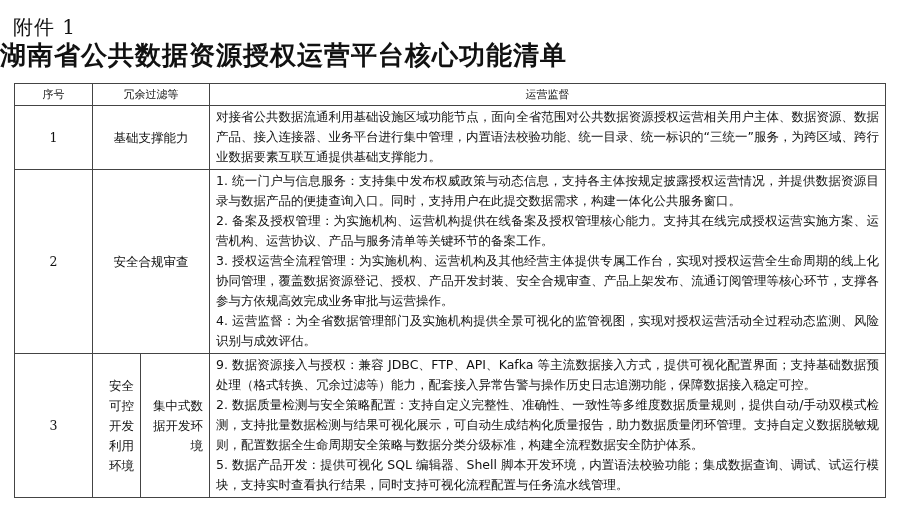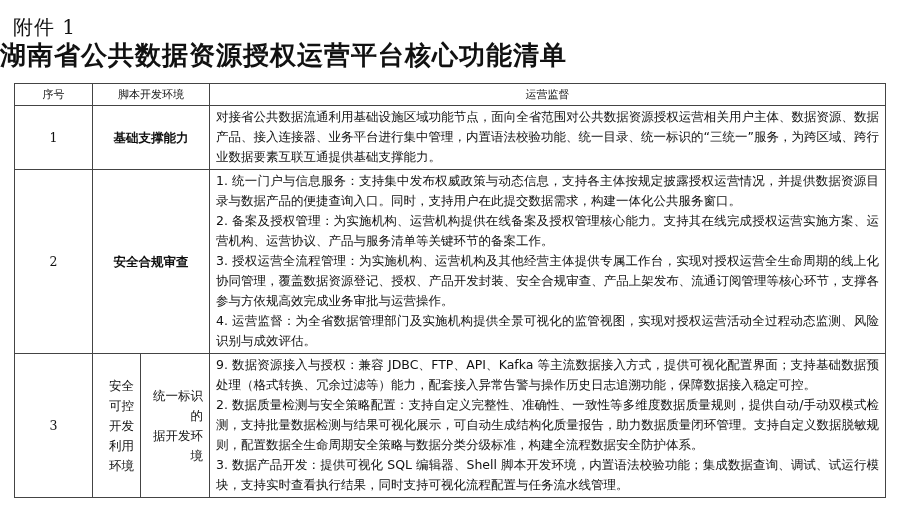--- a/index.html
+++ b/index.html
@@ -17,42 +17,42 @@
       letter-spacing: 1px;
     }
     table {
       position: absolute; left: 14px; top: 83px; width: 871px;
       border-collapse: collapse; table-layout: fixed;
       font-size: 12.5px; line-height: 20px;
     }
     td, th { border: 1px solid #444; padding: 0; vertical-align: middle; }
     th { font-weight: normal; height: 21px; text-align: center; font-size: 11px; }
     .c-no { text-align: center; font-family: "DejaVu Serif", serif; }
-    .c-mod { text-align: center; font-weight: bold; }
+    .c-mod { text-align: center; }
     .c-desc { text-align: justify; padding: 1px 6px 2px 6px; }
     .c-desc p { margin: 0; }
     .vert { text-align: right; line-height: 20px; padding: 0 6px; }
   </style>
 </head>
 <body>
 
 <div class="annex">附件 1</div>
 <div class="title">湖南省公共数据资源授权运营平台核心功能清单</div>
 
 <table>
   <colgroup>
     <col style="width:78px">
     <col style="width:48px">
     <col style="width:69px">
     <col style="width:676px">
   </colgroup>
   <thead>
     <tr>
       <th>序号</th>
-      <th colspan="2">脚本开发环境</th>
+      <th colspan="2">冗余过滤等</th>
       <th>运营监督</th>
     </tr>
   </thead>
   <tbody>
     <tr>
       <td class="c-no">1</td>
       <td class="c-mod" colspan="2">基础支撑能力</td>
       <td class="c-desc">
         <p>对接省公共数据流通利用基础设施区域功能节点，面向全省范围对公共数据资源授权运营相关用户主体、数据资源、数据产品、接入连接器、业务平台进行集中管理，内置语法校验功能、统一目录、统一标识的“三统一”服务，为跨区域、跨行业数据要素互联互通提供基础支撑能力。</p>
       </td>
@@ -70,24 +70,24 @@
     <tr>
       <td class="c-no">3</td>
       <td class="vert">
         <div>安全</div>
         <div>可控</div>
         <div>开发</div>
         <div>利用</div>
         <div>环境</div>
       </td>
       <td class="vert">
-        <div>统一标识的</div>
+        <div>集中式数</div>
         <div>据开发环</div>
         <div>境</div>
       </td>
       <td class="c-desc">
         <p>9. 数据资源接入与授权：兼容 JDBC、FTP、API、Kafka 等主流数据接入方式，提供可视化配置界面；支持基础数据预处理（格式转换、冗余过滤等）能力，配套接入异常告警与操作历史日志追溯功能，保障数据接入稳定可控。</p>
         <p>2. 数据质量检测与安全策略配置：支持自定义完整性、准确性、一致性等多维度数据质量规则，提供自动/手动双模式检测，支持批量数据检测与结果可视化展示，可自动生成结构化质量报告，助力数据质量闭环管理。支持自定义数据脱敏规则，配置数据全生命周期安全策略与数据分类分级标准，构建全流程数据安全防护体系。</p>
-        <p>3. 数据产品开发：提供可视化 SQL 编辑器、Shell 脚本开发环境，内置语法校验功能；集成数据查询、调试、试运行模块，支持实时查看执行结果，同时支持可视化流程配置与任务流水线管理。</p>
+        <p>5. 数据产品开发：提供可视化 SQL 编辑器、Shell 脚本开发环境，内置语法校验功能；集成数据查询、调试、试运行模块，支持实时查看执行结果，同时支持可视化流程配置与任务流水线管理。</p>
       </td>
     </tr>
   </tbody>
 </table>
 
 </body></html>

